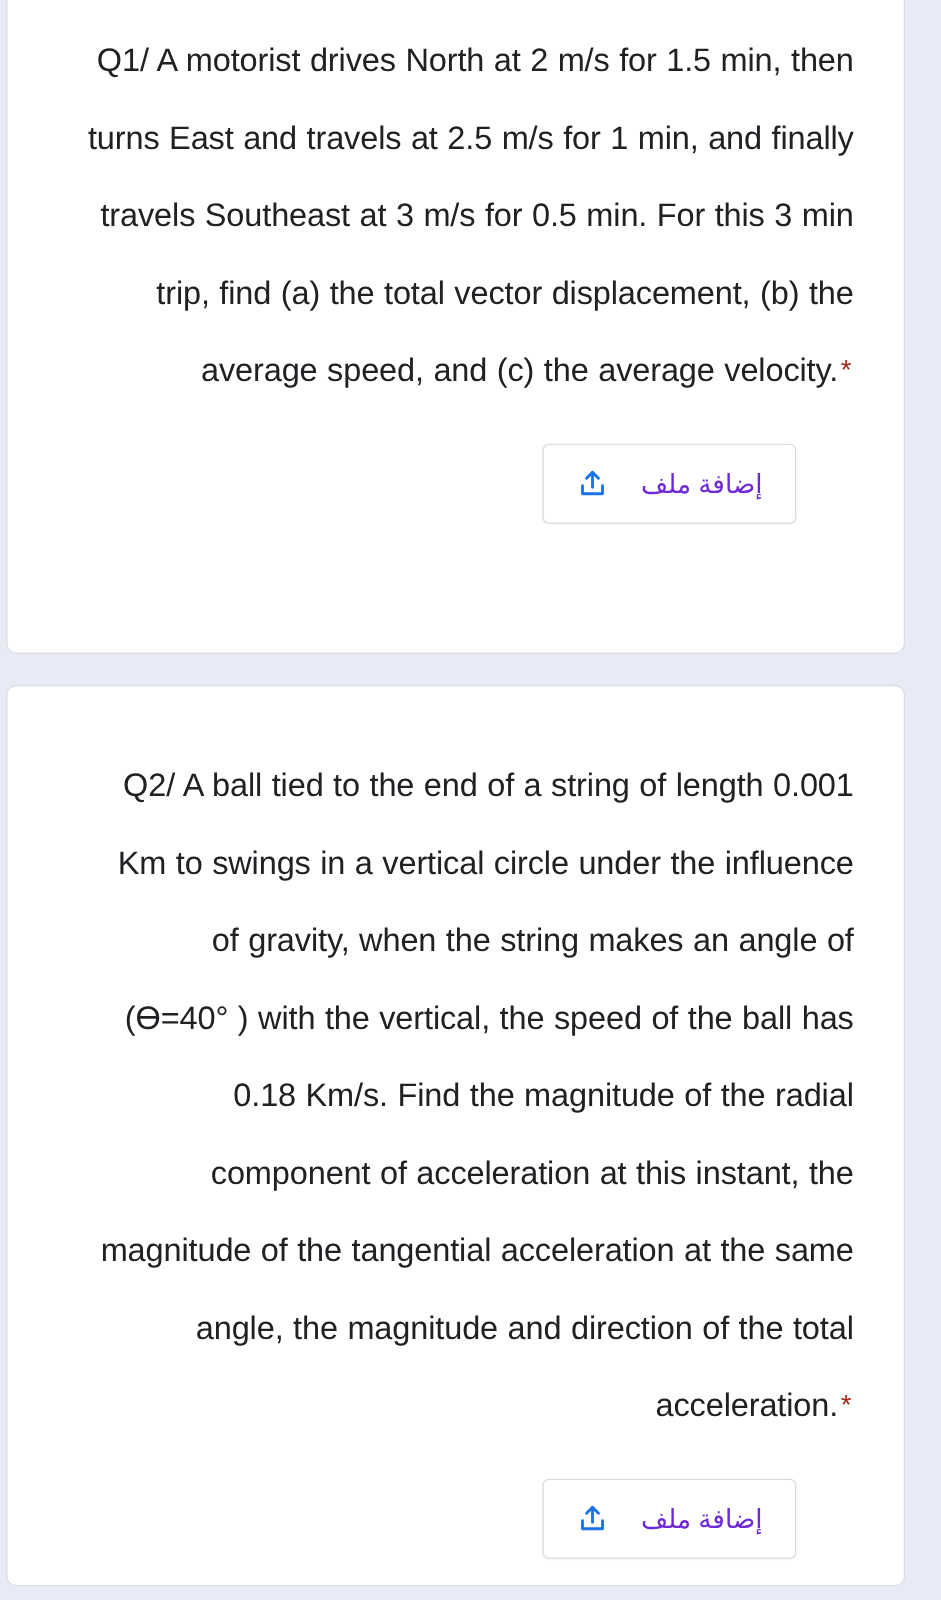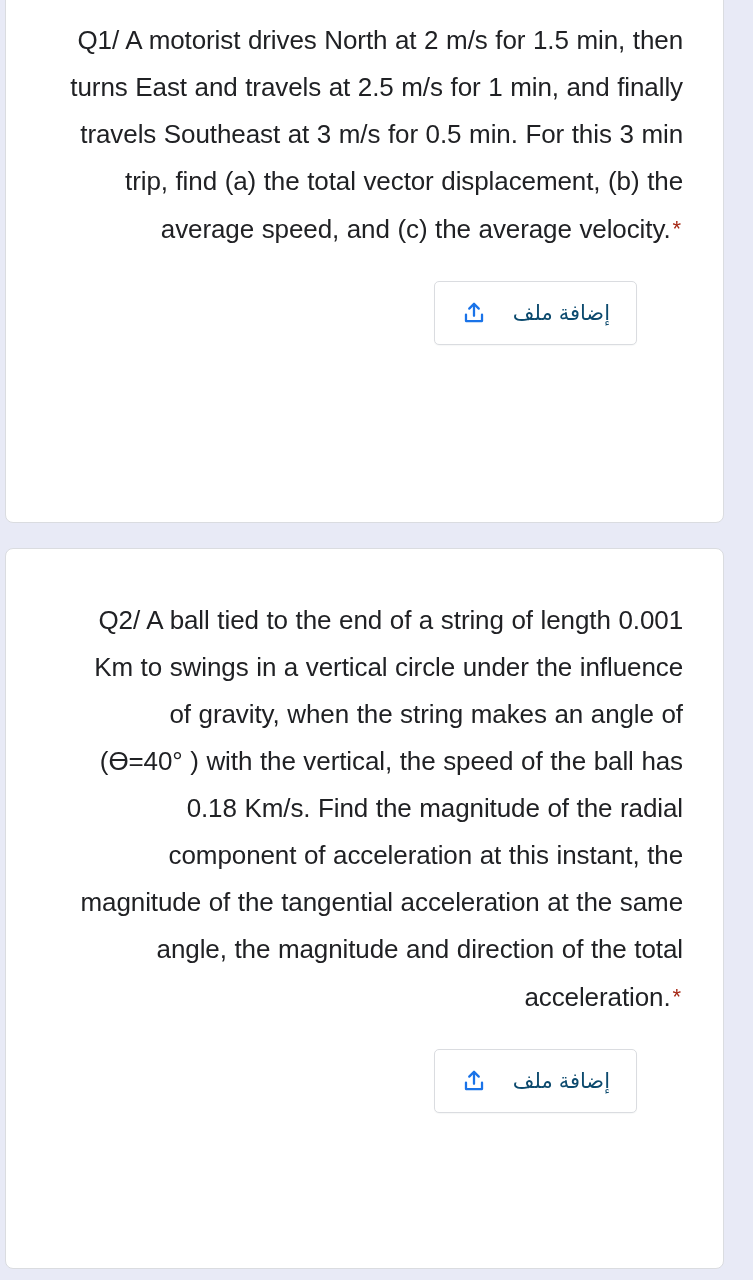--- a/index.html
+++ b/index.html
@@ -52,21 +52,21 @@
   .q-inner {
     padding: 0 40px;
   }
 
   
   .q-text {
     direction: rtl;
     text-align: right;
     unicode-bidi: plaintext;
     font-size: 26px;
-    line-height: 47px;
+    line-height: 62px;
     color: #202124;
     font-weight: 400;
     letter-spacing: -0.1px;
     white-space: pre-wrap;
     word-spacing: 0.5px;
     margin: 0;
   }
 
   .q-text .ltr {
     direction: ltr;
@@ -91,21 +91,21 @@
     display: inline-flex;
     align-items: center;
     justify-content: center;
     gap: 26px;
     direction: rtl;
     height: 64px;
     padding: 0 26px;
     background: #ffffff;
     border: 1px solid #dadce0;
     border-radius: 5px;
-    color: #0c4a6e;
+    color: #6d28d9;
     font-family: "Liberation Sans", "DejaVu Sans", sans-serif;
     font-size: 21px;
     font-weight: 400;
     cursor: pointer;
     white-space: nowrap;
     box-shadow: 0 1px 1px rgba(60,64,67,0.04);
   }
 
   .upload-icon {
     display: inline-block;

